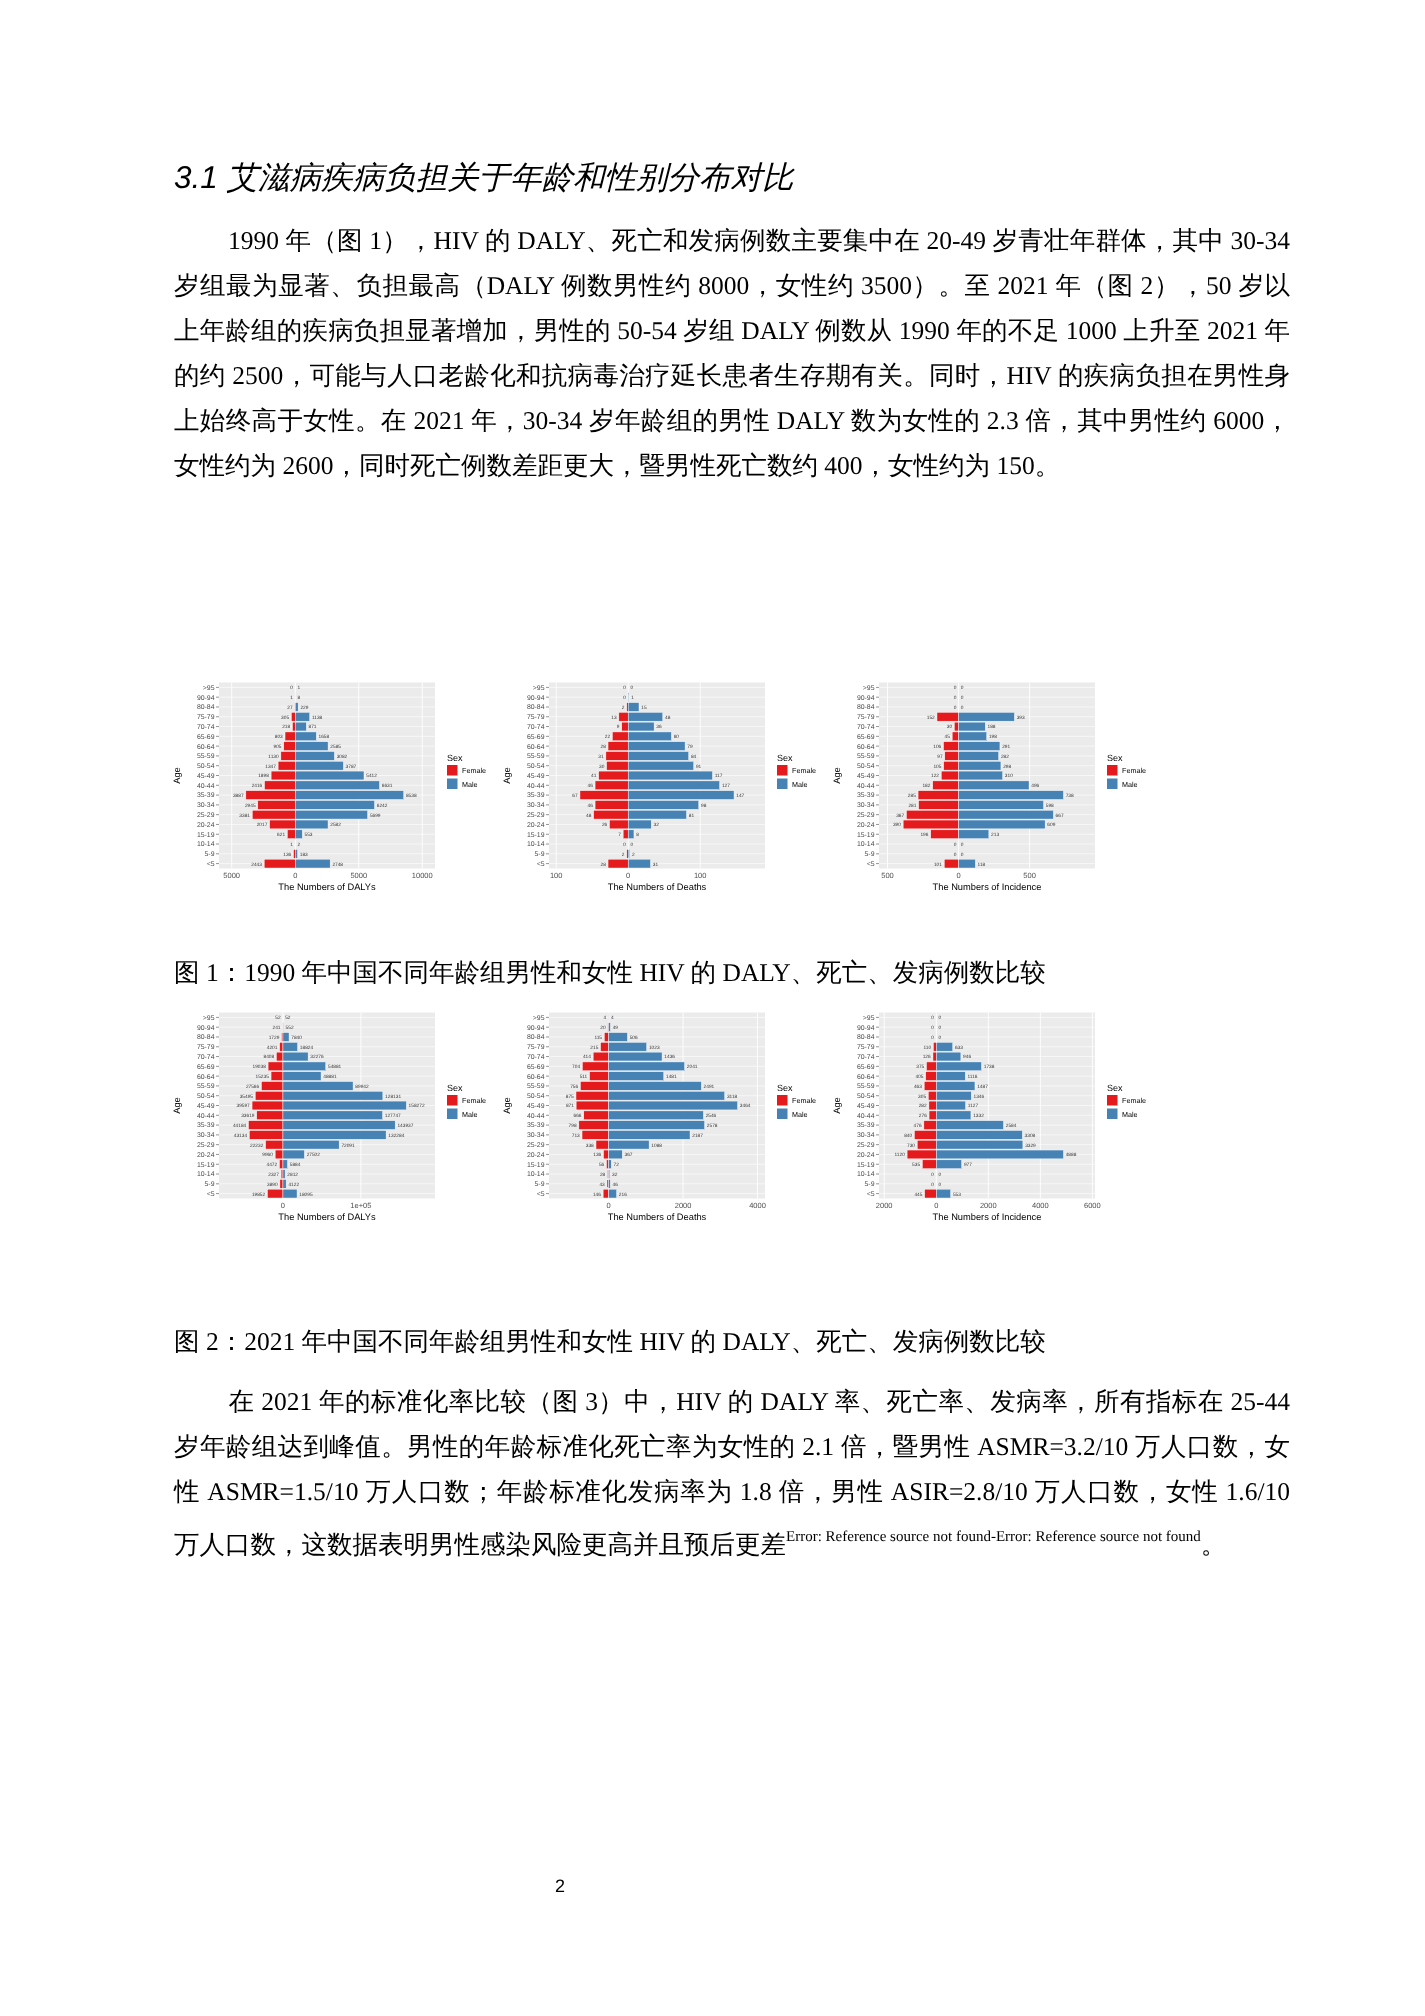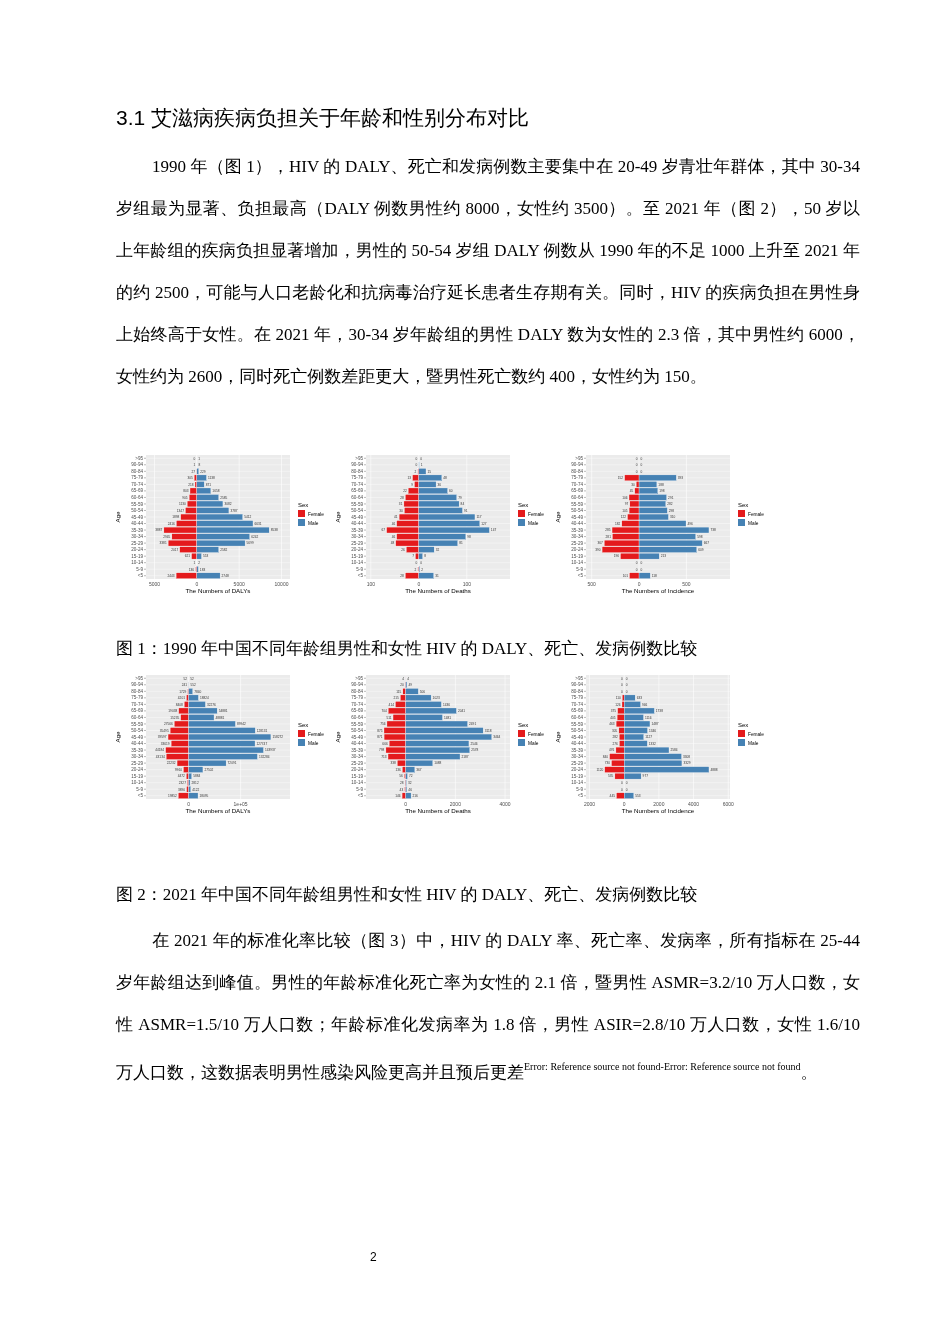--- a/index.html
+++ b/index.html
@@ -1,18 +1,18 @@
 <!DOCTYPE html>
 <html><head>
 <meta charset="utf-8">
 <style>
   html, body { margin:0; padding:0; background:#ffffff; }
   body { width:950px; height:1344px; position:relative; font-family:"Liberation Serif","DejaVu Serif",serif; color:#000; }
-  .heading { position:absolute; left:116px; top:104px; font-family:"Liberation Sans","DejaVu Sans",sans-serif; font-size:21px; }
-  .para { position:absolute; left:116px; width:744px; font-size:17px; line-height:42px; text-align:justify; }
+  .heading { position:absolute; left:116px; top:104px; font-family:"Liberation Sans","DejaVu Sans",sans-serif; font-size:21px;font-style:italic; }
+  .para { position:absolute; left:116px; width:744px; font-size:17px; line-height:30px; text-align:justify; }
   .para .indent { display:inline-block; width:36px; }
   .caption { position:absolute; left:116px; font-size:17px;text-align:center; }
   .chart { position:absolute; width:228px; height:150px; }
   .chart svg { width:100%; height:100%; display:block; }
   .sup { font-size:10px; vertical-align:8px; font-family:"Liberation Serif",serif; }
   .pagenum { position:absolute; left:370px; top:1250px; font-family:"Liberation Sans",sans-serif; font-size:12px; }
 </style>
 </head>
 <body>
 

